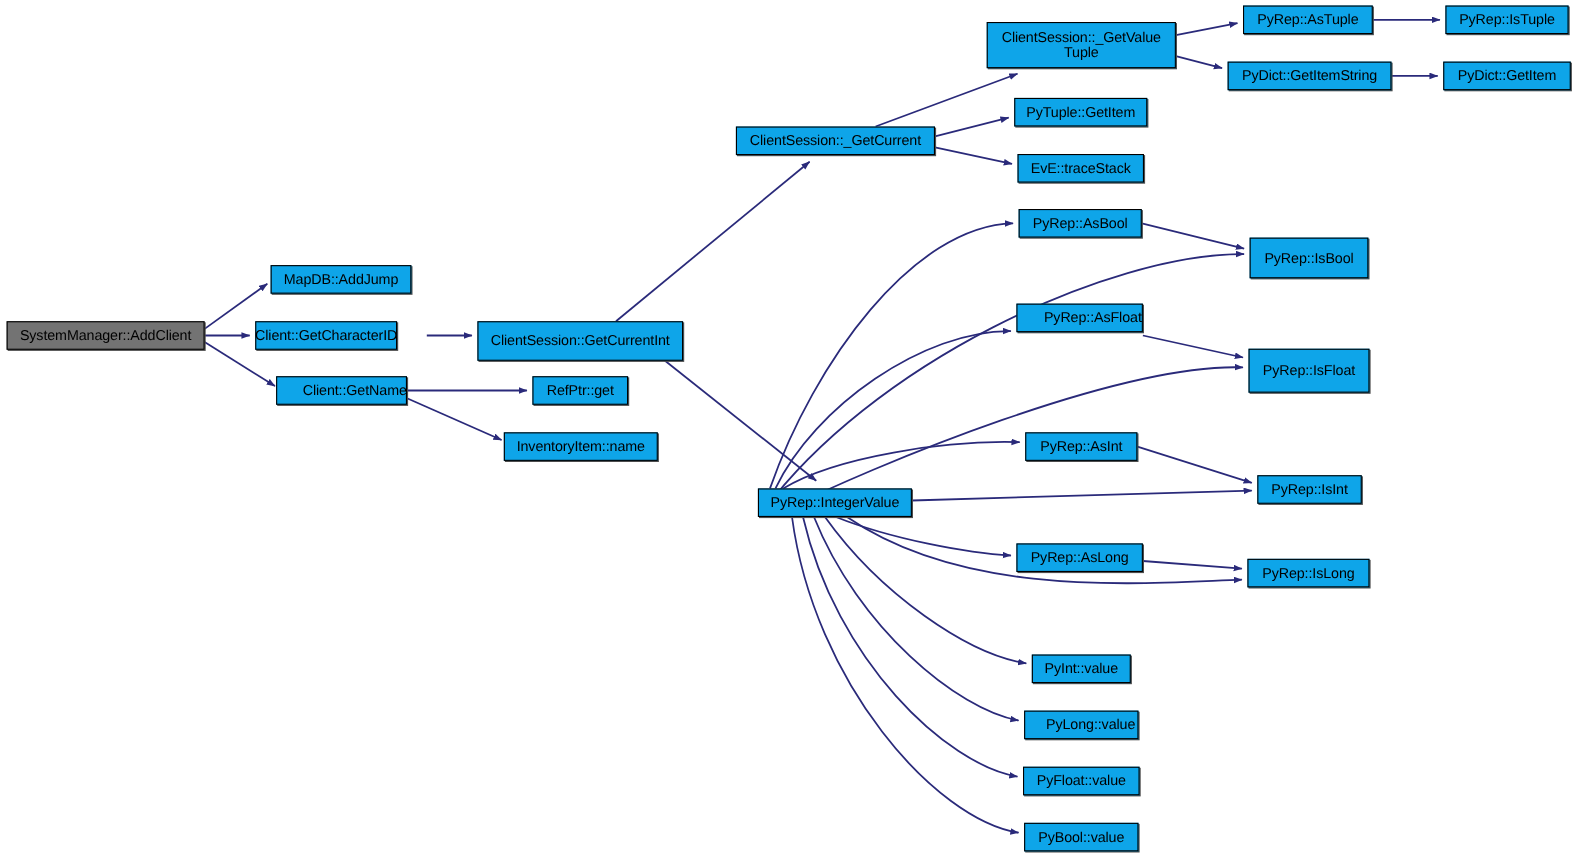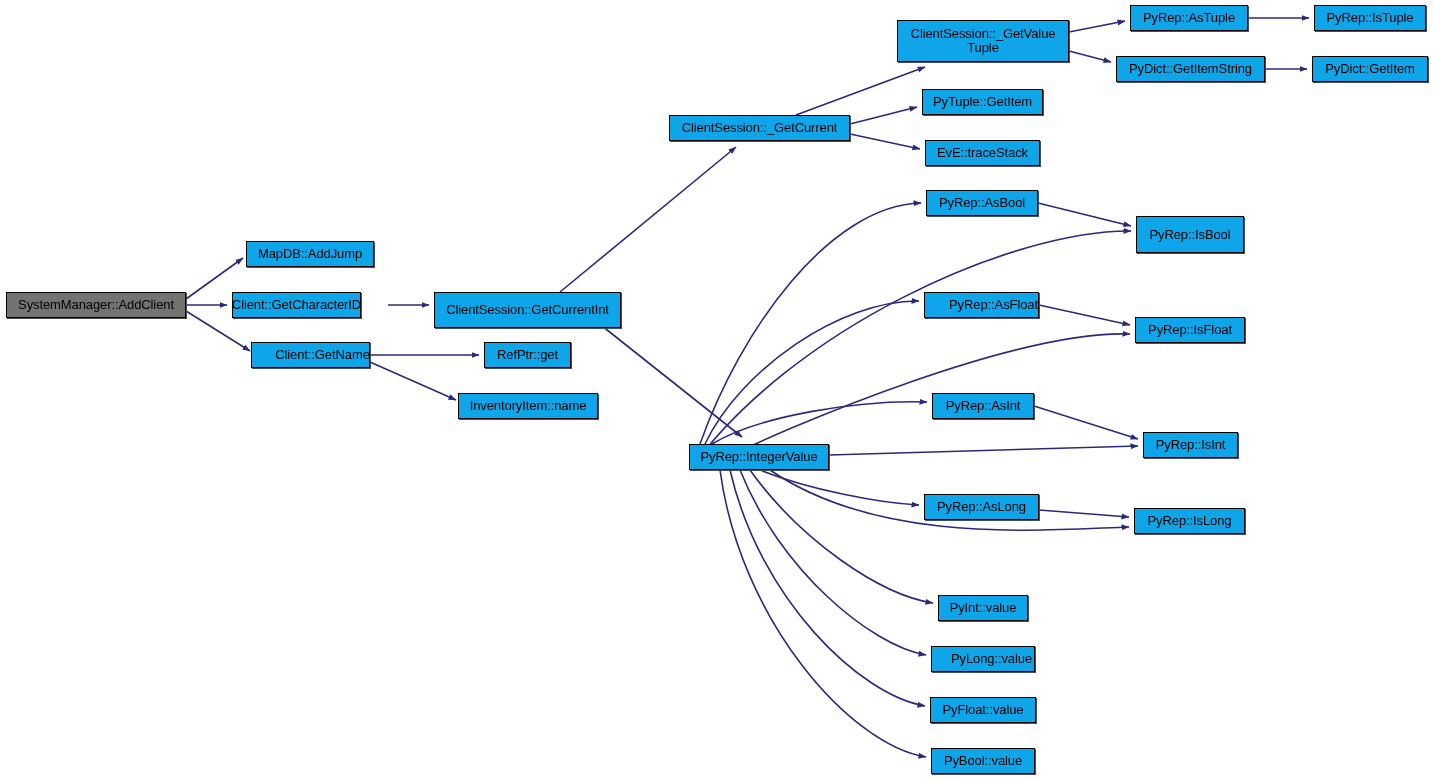--- a/index.html
+++ b/index.html
@@ -101,22 +101,22 @@
       <div class="node" style="left: 897px; top: 20px; width: 172px; height: 42px;">ClientSession::_GetValue
 Tuple</div>
       <div class="node" style="left: 922px; top: 89px; width: 121px; height: 26px;">PyTuple::GetItem</div>
       <div class="node" style="left: 925px; top: 140px; width: 115px; height: 26px;">EvE::traceStack</div>
       <div class="node" style="left: 1130px; top: 5px; width: 118px; height: 26px;">PyRep::AsTuple</div>
       <div class="node" style="left: 1116px; top: 56px; width: 149px; height: 26px;">PyDict::GetItemString</div>
       <div class="node" style="left: 1314px; top: 5px; width: 112px; height: 26px;">PyRep::IsTuple</div>
       <div class="node" style="left: 1312px; top: 56px; width: 116px; height: 26px;">PyDict::GetItem</div>
       <div class="node" style="left: 926px; top: 190px; width: 112px; height: 26px;">PyRep::AsBool</div>
       <div class="node" style="left: 1136px; top: 216px; width: 108px; height: 37px;">PyRep::IsBool</div>
-      <div class="node" style="left: 924px; top: 292px; width: 115px; height: 26px; padding-left: 24px;">PyRep::AsFloat</div>
-      <div class="node" style="left: 1135px; top: 317px; width: 110px; height: 26px;">PyRep::IsFloat</div>
+      <div class="node" style="left: 924px; top: 276px; width: 115px; height: 26px; padding-left: 24px;">PyRep::AsFloat</div>
+      <div class="node" style="left: 1135px; top: 317px; width: 110px; height: 40px;">PyRep::IsFloat</div>
       <div class="node" style="left: 932px; top: 393px; width: 102px; height: 26px;">PyRep::AsInt</div>
       <div class="node" style="left: 1143px; top: 432px; width: 95px; height: 26px;">PyRep::IsInt</div>
       <div class="node" style="left: 924px; top: 494px; width: 115px; height: 26px;">PyRep::AsLong</div>
       <div class="node" style="left: 1134px; top: 508px; width: 111px; height: 26px;">PyRep::IsLong</div>
       <div class="node" style="left: 689px; top: 444px; width: 140px; height: 26px;">PyRep::IntegerValue</div>
       <div class="node" style="left: 938px; top: 595px; width: 90px; height: 26px;">PyInt::value</div>
       <div class="node" style="left: 931px; top: 646px; width: 104px; height: 26px; padding-left: 17px;">PyLong::value</div>
       <div class="node" style="left: 930px; top: 697px; width: 106px; height: 26px;">PyFloat::value</div>
       <div class="node" style="left: 931px; top: 748px; width: 104px; height: 26px;">PyBool::value</div>
     </div>

